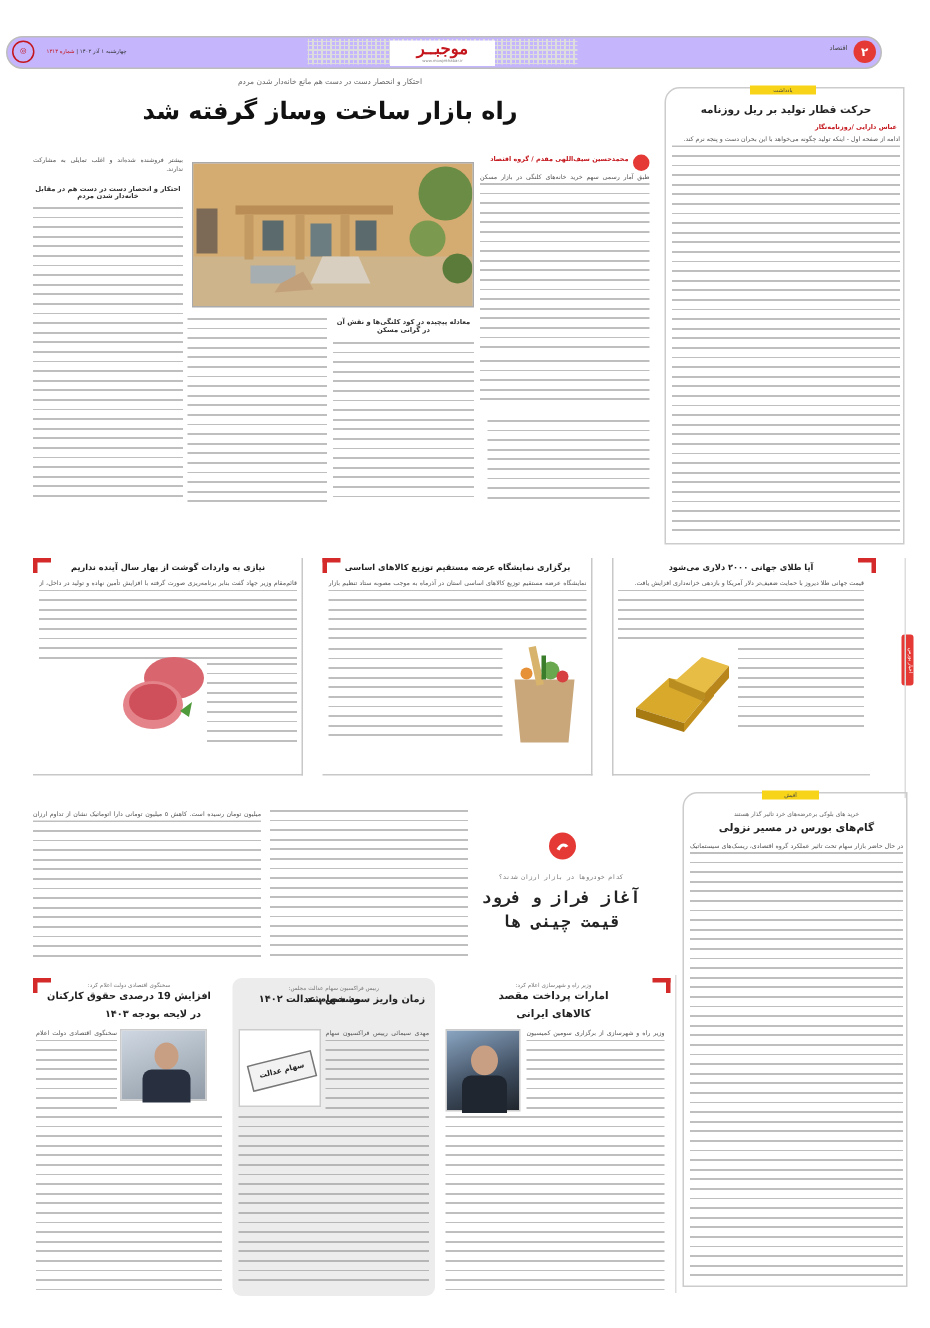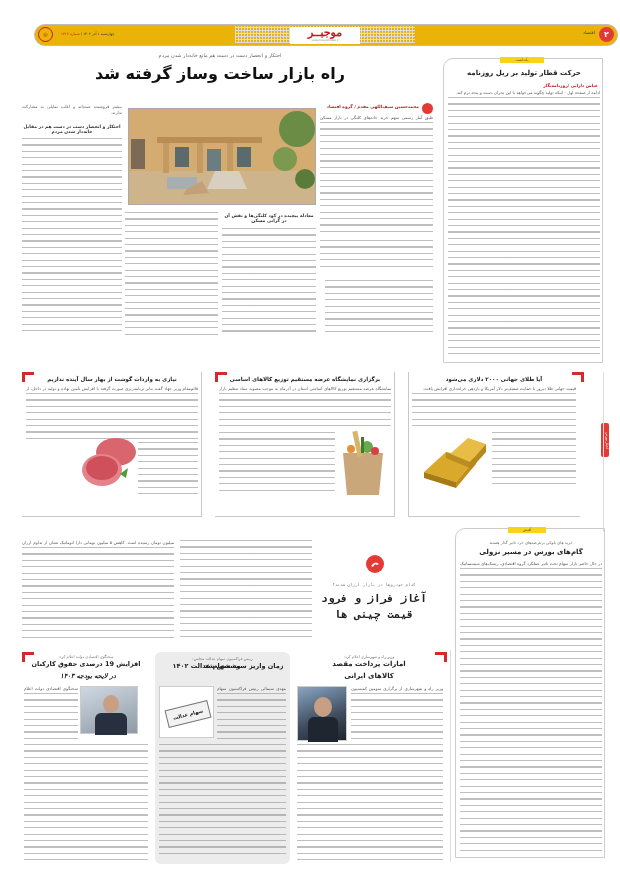--- a/index.html
+++ b/index.html
@@ -1,21 +1,21 @@
 <!DOCTYPE html>
 <html><head>
 <meta charset="utf-8">
 <style>
   * { box-sizing: border-box; margin: 0; padding: 0; }
   html, body { width: 620px; height: 885px; background: #ffffff; overflow: hidden; }
   body { font-family: "DejaVu Sans", sans-serif; color: #222; direction: rtl; position: relative; }
   .abs { position: absolute; }
   .txt { font-size: 4.2px; line-height: 6.4px; color: #555; text-align: justify; overflow: hidden; }
   .fill { background: repeating-linear-gradient(180deg, #8a8a8a 0 1.2px, transparent 1.2px 6.4px); opacity: .55; }
-  .header { left: 34px; top: 24px; width: 584px; height: 22px; border: 1.5px solid #bdbdbd; border-radius: 11px; background: #eab308; }
+  .header { left: 4px; top: 24px; width: 584px; height: 22px; border: 1.5px solid #bdbdbd; border-radius: 11px; background: #c4b5fd; }
   .hdr-grid { left: 200px; top: 1px; width: 180px; height: 17px;
     background: repeating-linear-gradient(90deg, #ddd 0 1px, transparent 1px 3px),
                 repeating-linear-gradient(0deg, #ddd 0 1px, transparent 1px 3px); }
   .logo-box { left: 255px; top: 2px; width: 70px; height: 17px; background:#fff; text-align:center; }
   .logo { font-family: "DejaVu Serif", serif; font-size: 11px; font-weight: bold; color: #c4161c; line-height: 12px; }
   .logo-url { font-size: 2.6px; color: #888; direction: ltr; line-height: 3px; }
   .page-num { right: 3px; top: 2px; width: 15px; height: 15px; border-radius: 50%; background: #e53935; color: #fff; font-size: 8px; font-weight: bold; text-align: center; line-height: 15px; }
   .section-name { right: 22px; top: 5px; font-size: 4.5px; color: #444; }
   .date { left: 26px; top: 7px; font-size: 3.6px; color: #333; white-space: nowrap; }
   .date .red { color: #c4161c; }
@@ -199,21 +199,21 @@
   </div>
   <div class="abs txt" style="left:62px; top:34px; width:69px; height:6.4px;">مهدی سیمائی رییس فراکسیون سهام عدالت مجلس از پرداخت سود قطعی ۱۴۰۲ به دارندگان سهام عدالت خبر داد.</div>
   <div class="abs txt fill" style="left:62px; top:41px; width:69px; height:48px;"></div>
   <div class="abs txt fill" style="left:4px; top:92px; width:127px; height:115px;"></div>
 </div>
 
 <div class="abs" style="left:22px; top:652px; width:128px; height:210px;">
   <div class="abs red-corner" style="left:0; top:0;"></div>
   <div class="abs" style="left:0; top:2px; width:128px; font-size:3.8px; color:#777; text-align:center;">سخنگوی اقتصادی دولت اعلام کرد:</div>
   <div class="abs h2" style="left:0; top:8px; width:128px; font-size:6.5px;">افزایش 19 درصدی حقوق کارکنان</div>
-  <div class="abs h2" style="left:2px; top:20px; width:128px; font-size:6.5px;font-style:italic;">در لایحه بودجه ۱۴۰۳</div>
+  <div class="abs h2" style="left:16px; top:20px; width:128px; font-size:6.5px;">در لایحه بودجه ۱۴۰۳</div>
   <div class="abs" style="left:58px; top:34px; width:58px; height:48px; background:linear-gradient(160deg,#cfd8e2,#8f9aa6); border:1px solid #ccc;">
     <div style="position:absolute; left:22px; top:8px; width:16px; height:18px; border-radius:50%; background:#c99f83;"></div>
     <div style="position:absolute; left:14px; top:26px; width:32px; height:22px; background:#283040; border-radius:6px 6px 0 0;"></div>
   </div>
   <div class="abs txt" style="left:2px; top:34px; width:54px; height:6.4px;">سخنگوی اقتصادی دولت اعلام کرد در لایحه بودجه سال ۱۴۰۳ رشد حقوق کارکنان دولت ۱۸ درصد و بازنشستگان ۲۰ درصد نسبت به امسال پیشنهاد شده است.</div>
   <div class="abs txt fill" style="left:2px; top:41px; width:54px; height:48px;"></div>
   <div class="abs txt fill" style="left:2px; top:92px; width:124px; height:116px;"></div>
 </div>
 
 </body></html>

